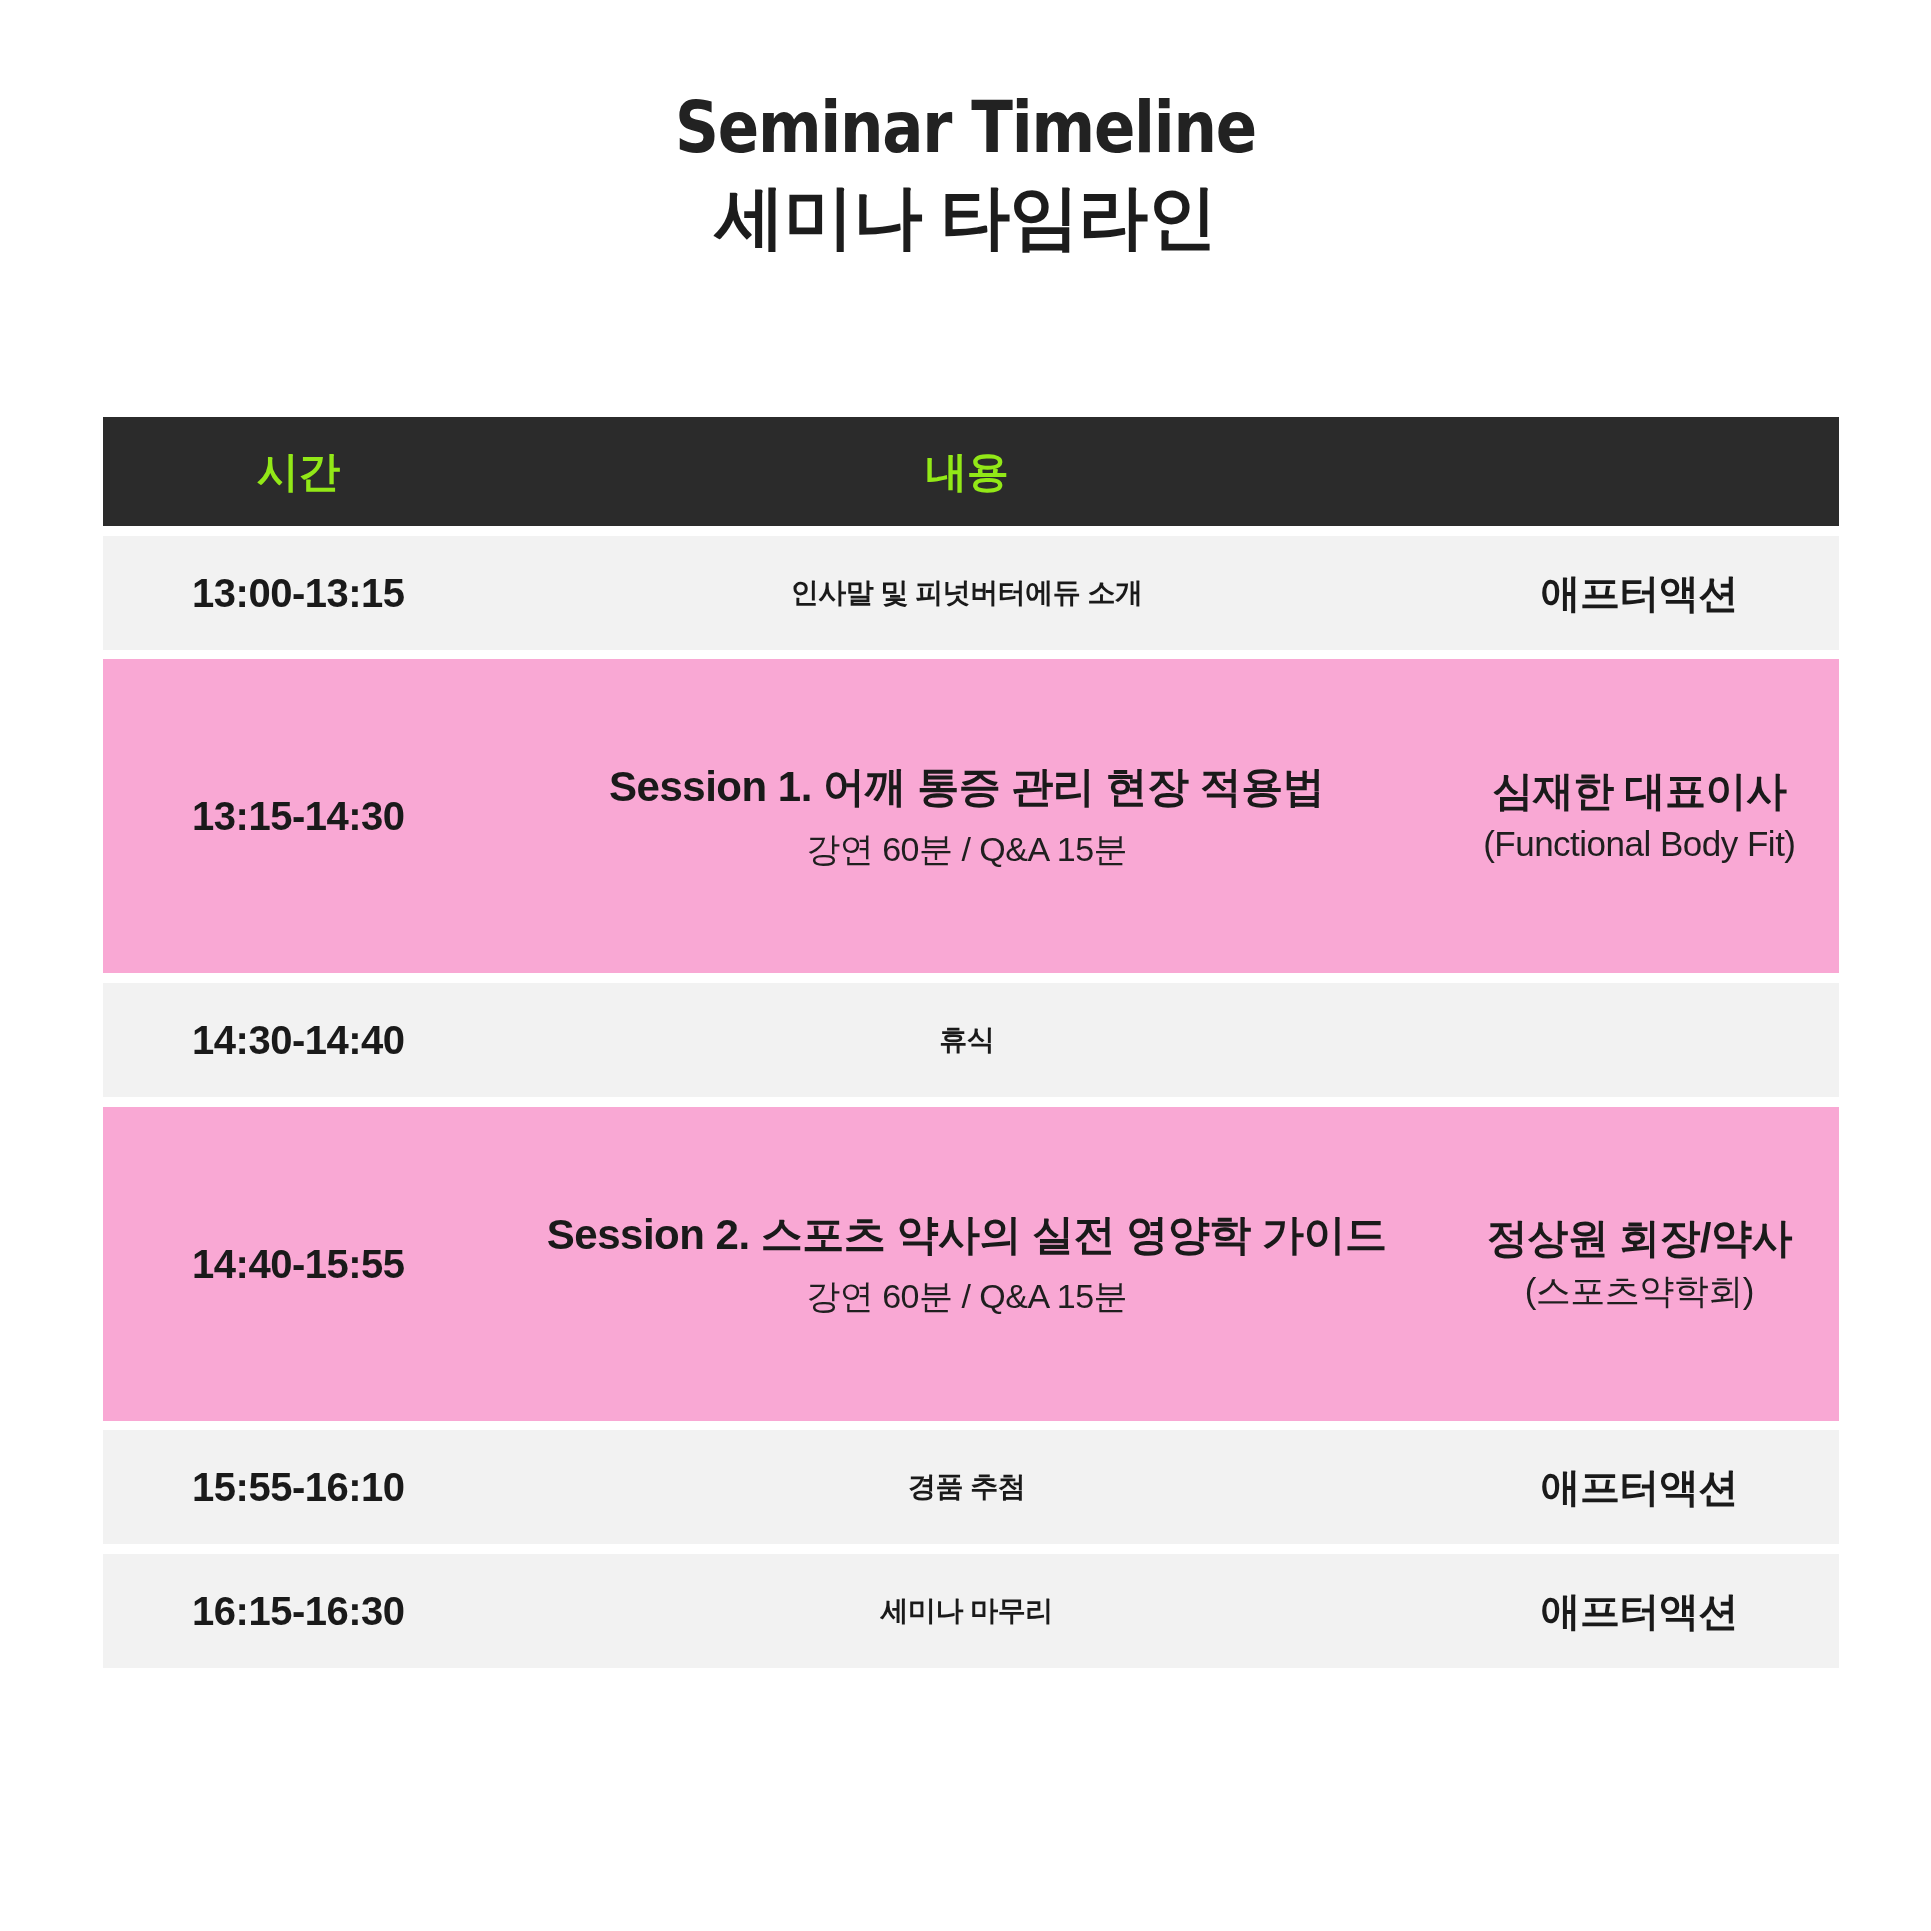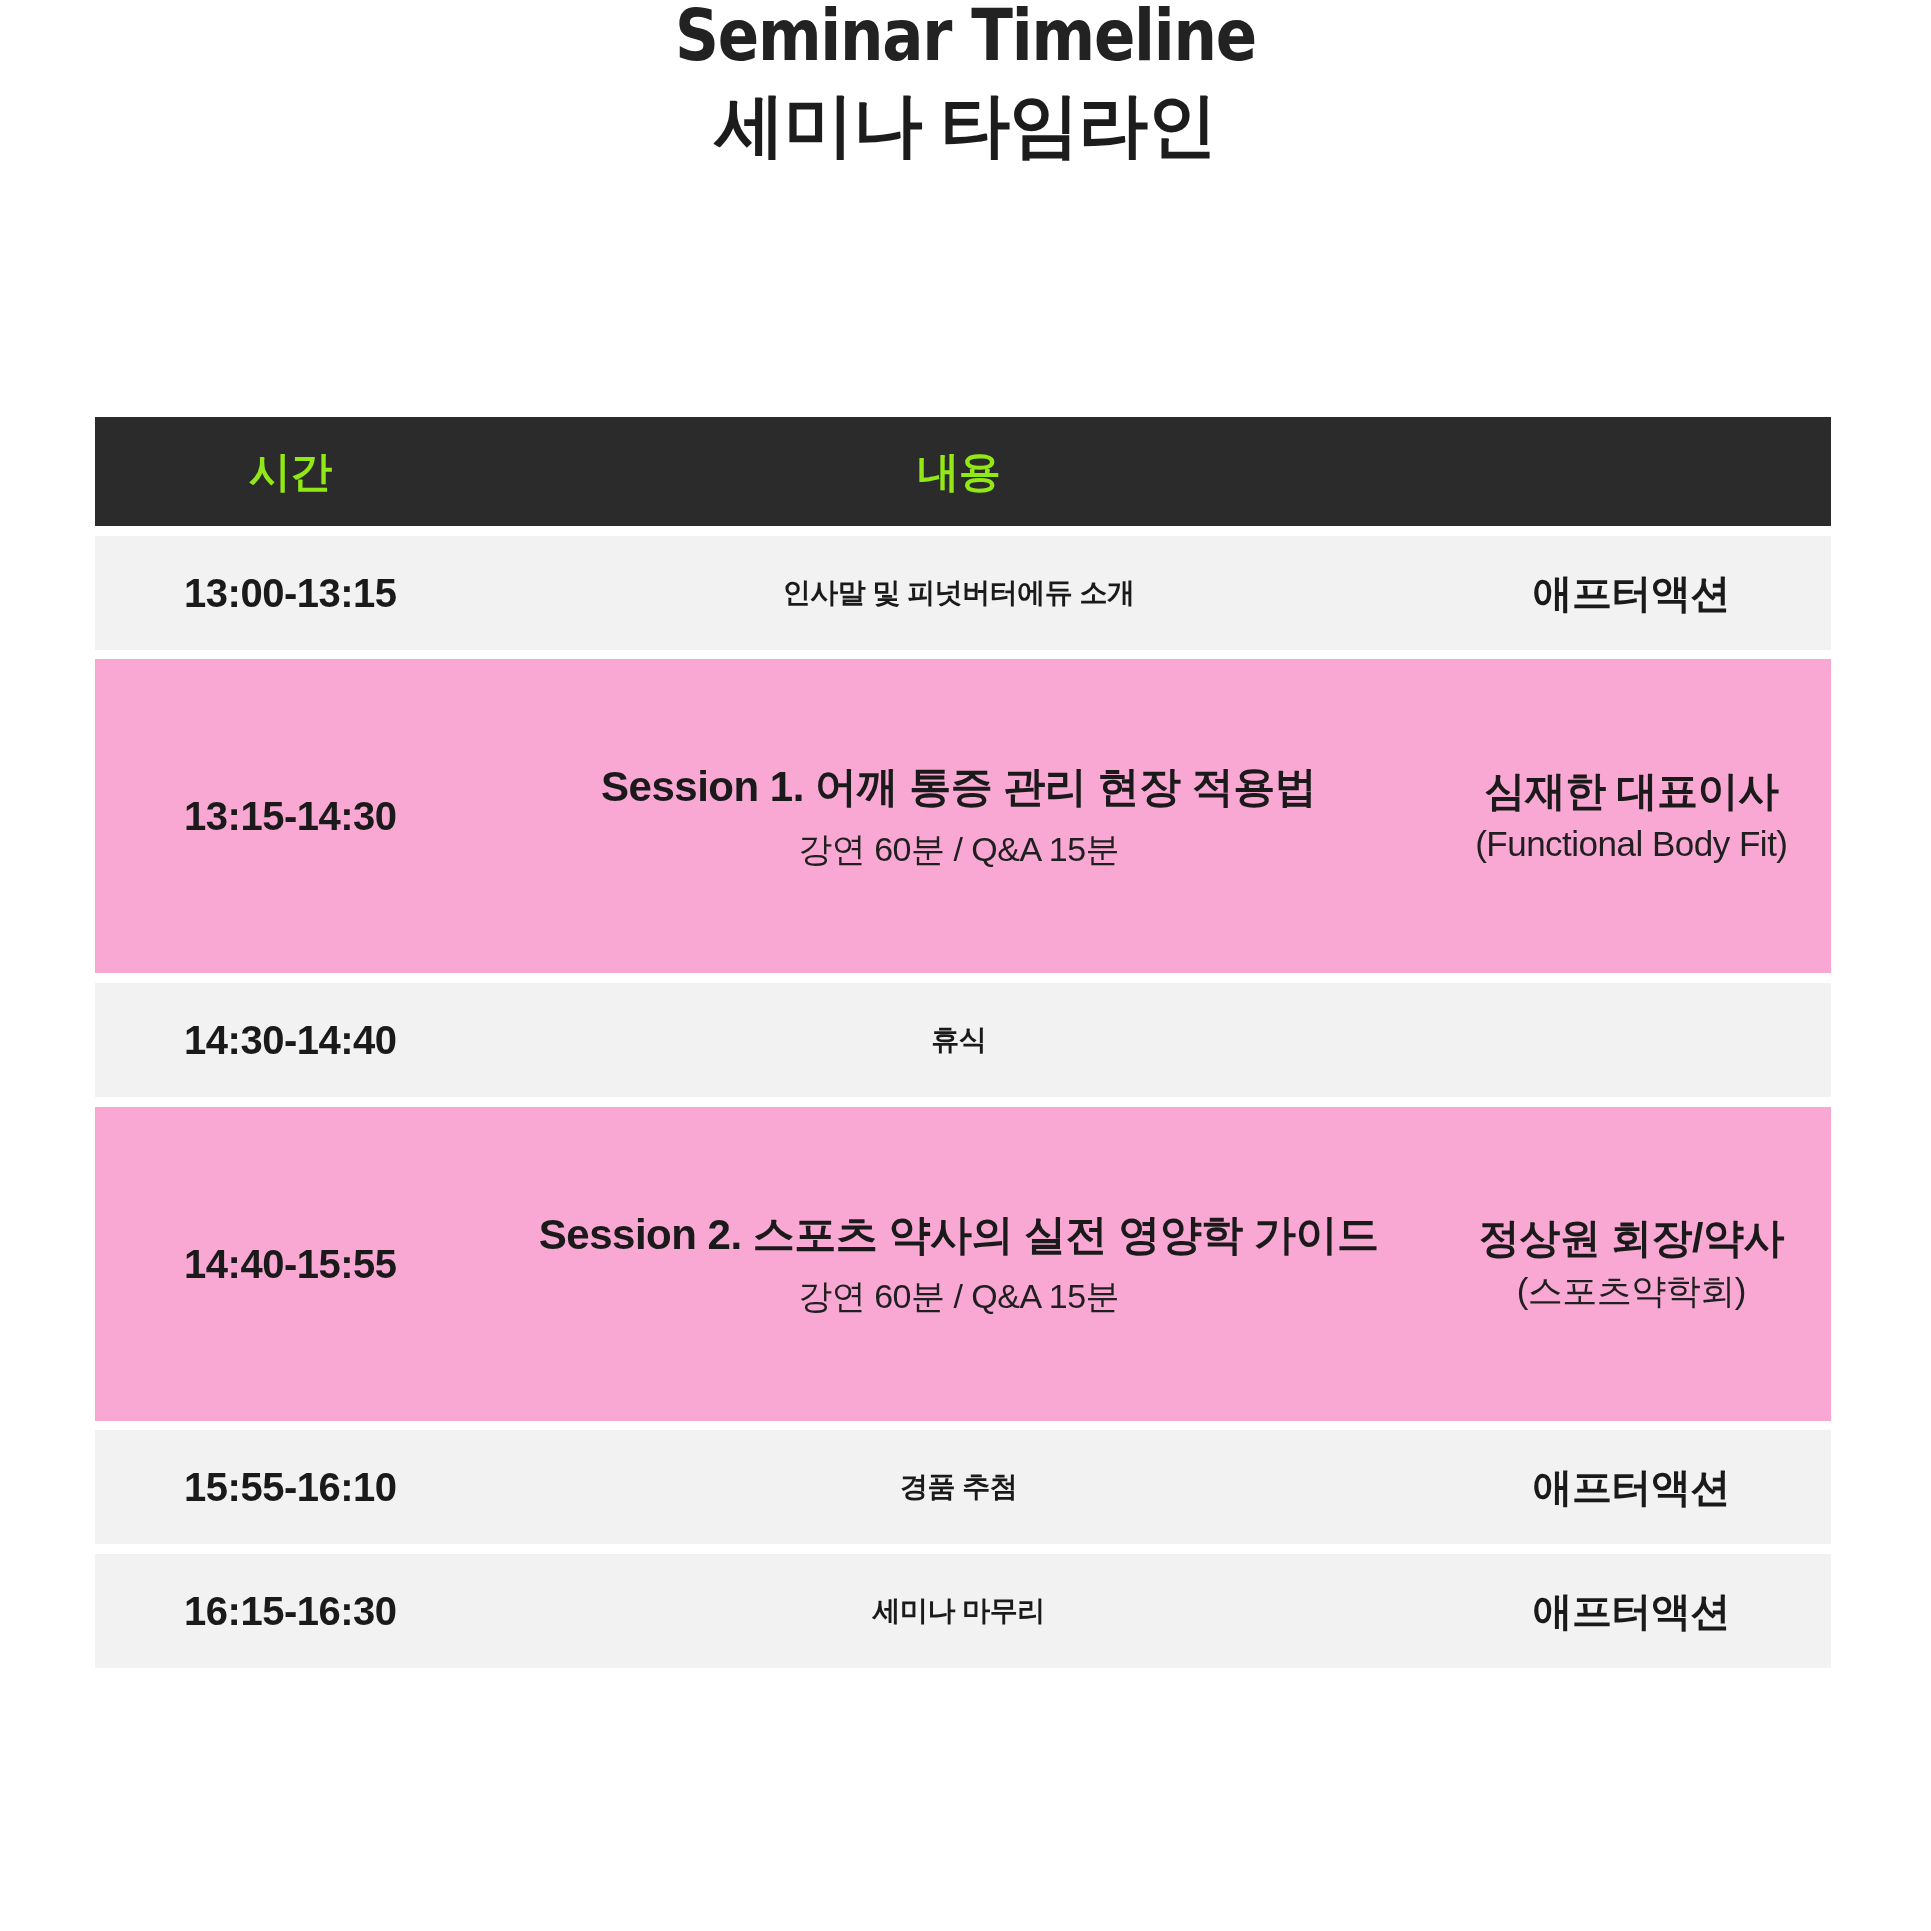--- a/index.html
+++ b/index.html
@@ -18,20 +18,21 @@
   .page {
     position: relative;
     width: 1931px;
     height: 1931px;
     background: #ffffff;
     box-sizing: border-box;
   }
 
   
   .title-block {
+    padding-top: 92px;
     text-align: center;
   }
   .title-en {
     font-family: "DejaVu Sans", sans-serif;
     font-size: 71px;
     font-weight: 700;
     letter-spacing: -1.4px;
     color: #222222;
     line-height: 1.0;
     transform: scaleX(0.86);
@@ -44,21 +45,21 @@
     font-weight: 700;
     color: #1c1c1c;
     line-height: 1.15;
     margin: 13.5px 0 0 0;
     letter-spacing: -1px;
   }
 
   
   .timeline-table {
     position: absolute;
-    left: 95px;
+    left: 103px;
     top: 417px;
     width: 1736px;
   }
 
   .trow {
     display: flex;
     width: 100%;
     box-sizing: border-box;
     align-items: center;
   }

